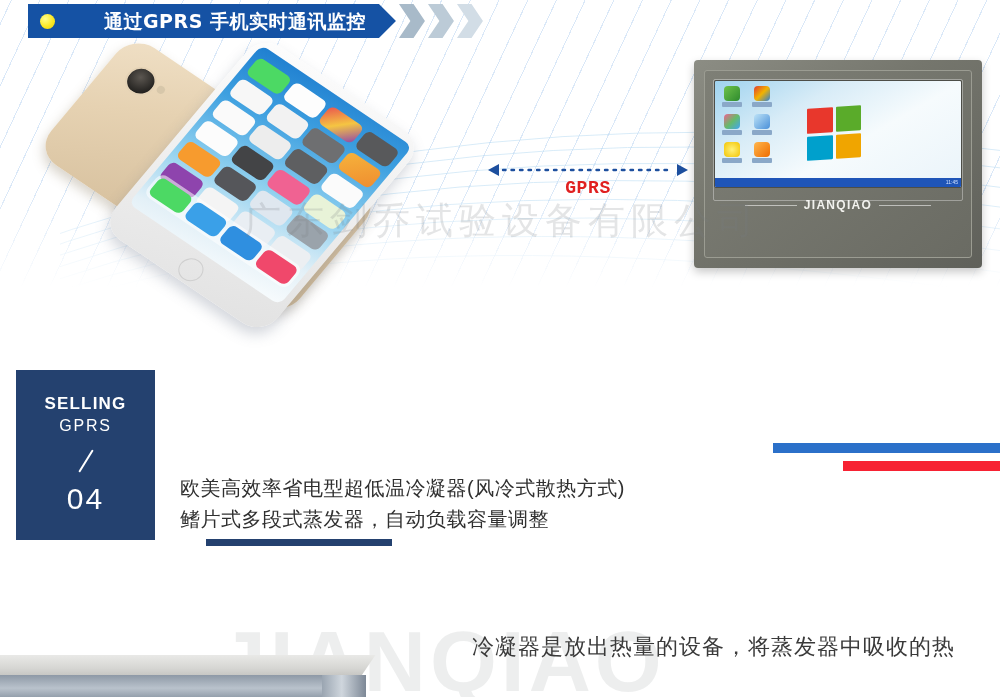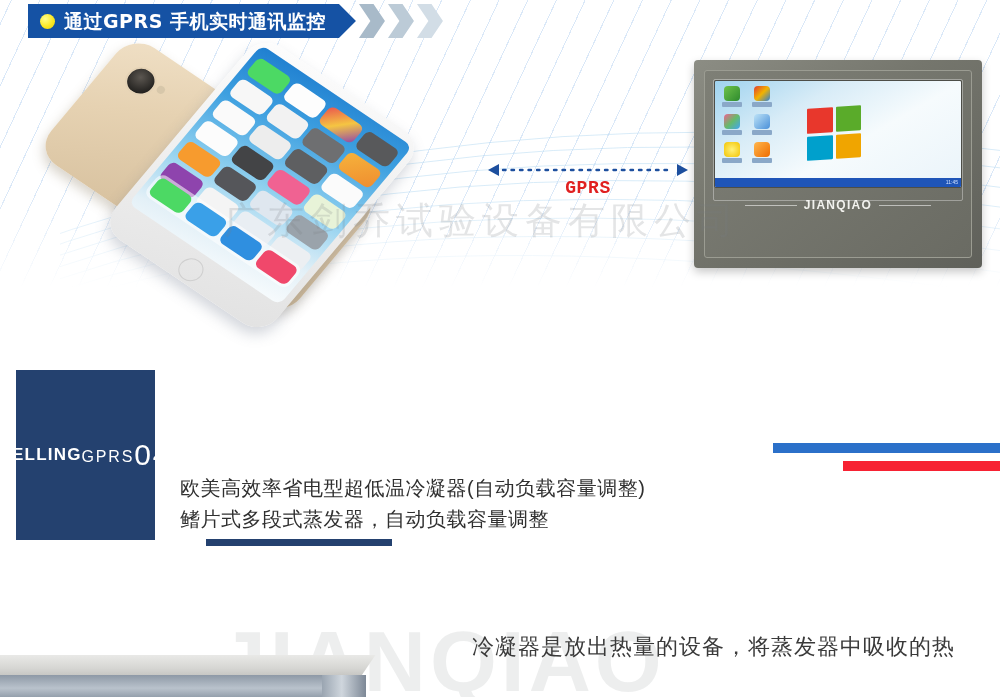--- a/index.html
+++ b/index.html
@@ -15,21 +15,21 @@
   .top-bg .diag{position:absolute;left:-200px;top:-40px;width:1400px;height:380px;
      background:repeating-linear-gradient(115deg, rgba(150,190,235,.35) 0 1px, rgba(255,255,255,0) 1px 26px);}
   .top-bg .arcs{position:absolute;left:60px;top:60px;width:1040px;height:300px;opacity:.55;}
   .top-bg .fade{position:absolute;left:0;top:190px;width:1000px;height:135px;
      background:linear-gradient(to bottom, rgba(255,255,255,0) 0%, #fff 72%);}
 
   
   .banner-wrap{position:absolute;left:28px;top:4px;height:34px;display:flex;align-items:center;}
   .banner{height:34px;background:#1552a4;display:flex;align-items:center;padding:0 14px 0 12px;
      clip-path:polygon(0 0, calc(100% - 17px) 0, 100% 50%, calc(100% - 17px) 100%, 0 100%);
-     padding-right:30px;}
+     padding-right:30px;gap:40px;}
   .banner .dot{width:15px;height:15px;border-radius:50%;
      background:radial-gradient(circle at 35% 32%, #ffff8c 0%, #fbe823 55%, #e8cf08 100%);flex:none;}
   .banner .btxt{color:#fff;font-size:19px;font-weight:bold;margin-left:9px;letter-spacing:.5px;
      font-family:"DejaVu Sans","Liberation Sans",sans-serif;white-space:nowrap;line-height:1;}
   .chev{width:26px;height:34px;margin-left:3px;flex:none;
      clip-path:polygon(0 0, 56% 0, 100% 50%, 56% 100%, 0 100%, 44% 50%);}
   .chev.c1{background:#a8bac9;}
   .chev.c2{background:#bccbd7;}
   .chev.c3{background:#d2dde6;}
 
@@ -83,28 +83,28 @@
   .winlogo{position:absolute;left:92px;top:26px;width:54px;height:52px;display:grid;
      grid-template-columns:1fr 1fr;grid-template-rows:1fr 1fr;gap:3px;transform:skewY(-4deg);}
   .winlogo span{display:block;border-radius:1px;}
   .taskbar{position:absolute;left:0;right:0;bottom:0;height:9px;background:#1f55b8;}
   .taskbar em{position:absolute;right:3px;top:1px;font-size:5px;color:#cfe0ff;font-style:normal;}
   .brandrow{display:flex;align-items:center;justify-content:center;margin-top:10px;gap:7px;}
   .brandrow .ln{height:1px;width:52px;background:rgba(255,255,255,.55);}
   .brandrow .bn{color:#f2f2ee;font-size:12px;font-weight:bold;letter-spacing:1.3px;}
 
   
-  .wm-top{position:absolute;left:224px;top:196px;font-size:37px;color:rgba(120,125,130,.20);
+  .wm-top{position:absolute;left:244px;top:196px;font-size:37px;color:rgba(120,125,130,.20);
      letter-spacing:6px;white-space:nowrap;font-family:Liberation Sans, sans-serif;}
   .wm-bottom{position:absolute;left:218px;top:612px;font-size:86px;font-weight:bold;
      color:rgba(150,152,155,.17);letter-spacing:4px;white-space:nowrap;}
 
   
   .sp-box{position:absolute;left:16px;top:370px;width:139px;height:170px;background:#24416f;
-     display:flex;flex-direction:row;align-items:center;justify-content:center;}
+     display:flex;flex-direction:column;align-items:center;justify-content:center;}
   .sp-box .l1{color:#fff;font-size:17px;font-weight:bold;letter-spacing:1.2px;}
   .sp-box .l2{color:#fff;font-size:16px;letter-spacing:1.8px;margin-top:3px;}
   .sp-box .slash{width:2px;height:26px;background:#fff;transform:rotate(32deg);margin:13px 0 8px;border-radius:1px;}
   .sp-box .num{color:#fff;font-size:30px;letter-spacing:2px;}
 
   .sp-title{position:absolute;left:179px;top:402px;font-size:46px;font-weight:bold;color:#1b1b1b;
      letter-spacing:2px;line-height:1;}
   .sp-desc{position:absolute;left:180px;top:473px;font-size:20px;color:#303030;line-height:31px;letter-spacing:.5px;}
   .sp-rule{position:absolute;left:206px;top:539px;width:186px;height:7px;background:#24416f;}
 
@@ -247,21 +247,21 @@
   <div class="wm-top">广东剑乔试验设备有限公司</div>
 
   <div class="sp-box">
     <div class="l1">SELLING</div>
     <div class="l2">GPRS</div>
     <div class="slash"></div>
     <div class="num">04</div>
   </div>
 
   <div class="sp-desc">
-    <div>欧美高效率省电型超低温冷凝器(自动负载容量调整)</div>
+    <div>欧美高效率省电型超低温冷凝器(风冷式散热方式)</div>
     <div>鳍片式多段式蒸发器，自动负载容量调整</div>
   </div>
   <div class="sp-rule"></div>
 
   <div class="bar-blue"></div>
   <div class="bar-red"></div>
 
   <div class="wm-bottom">JIANQIAO</div>
   <div class="bottom-text">冷凝器是放出热量的设备，将蒸发器中吸收的热</div>
   <div class="machine">

